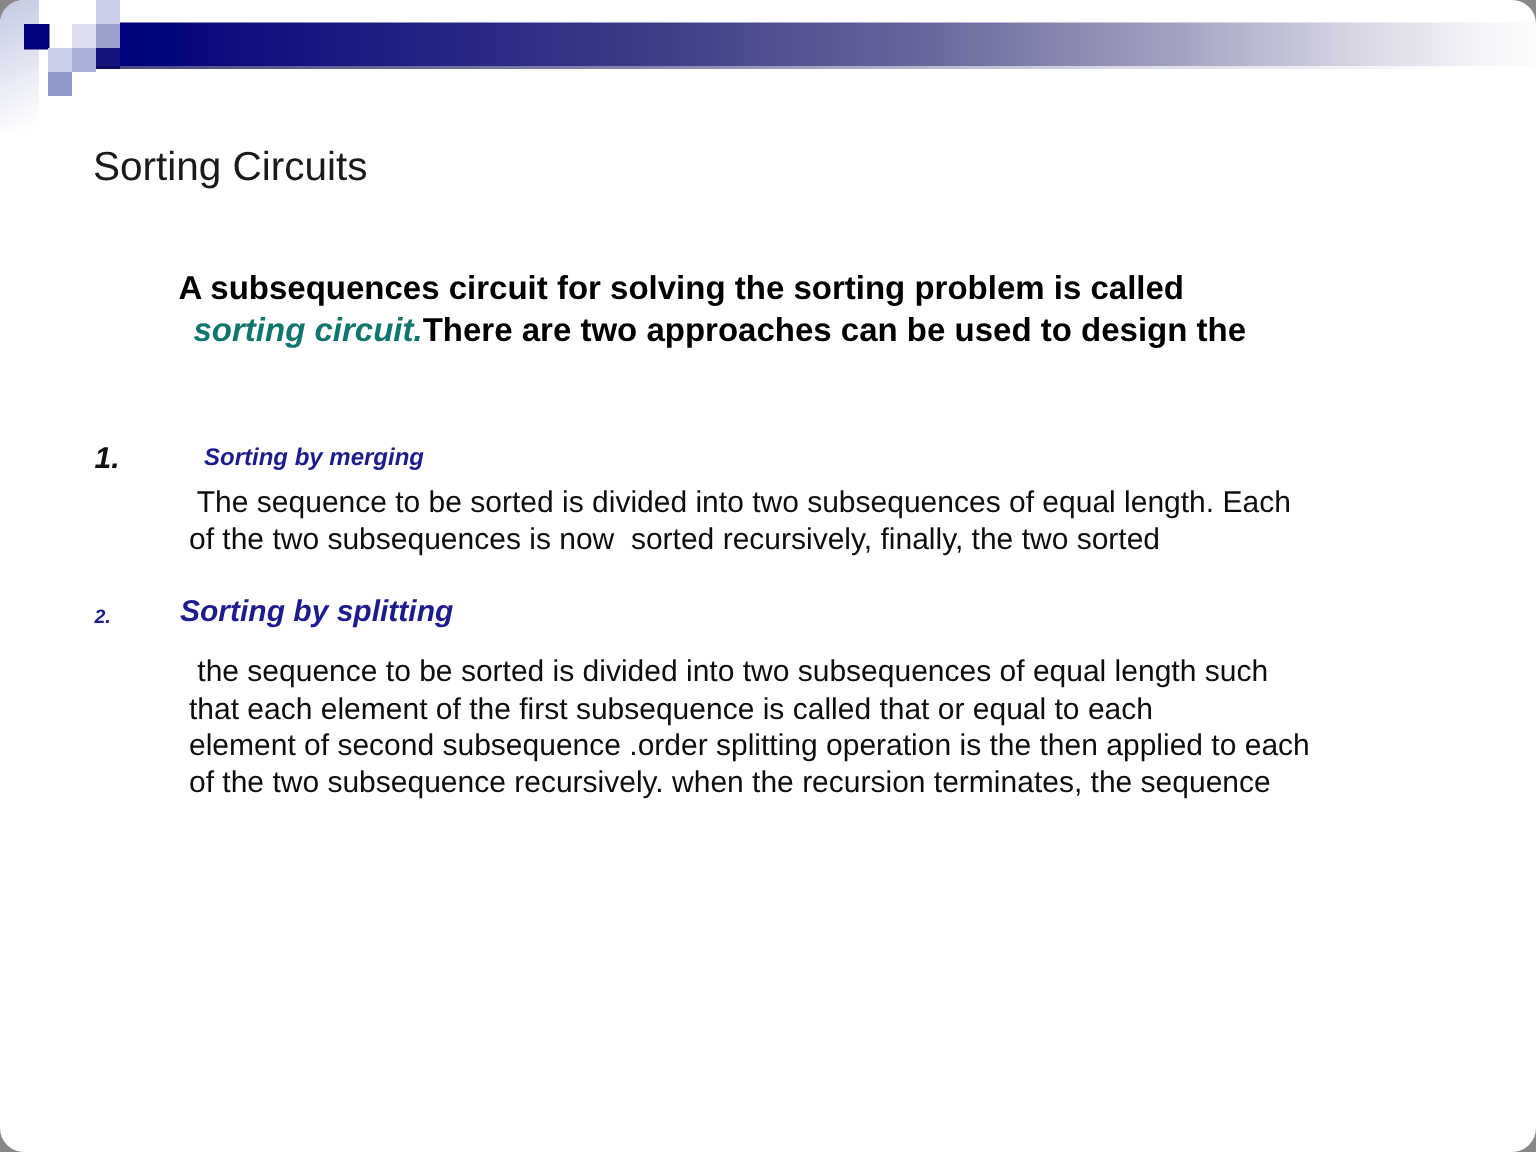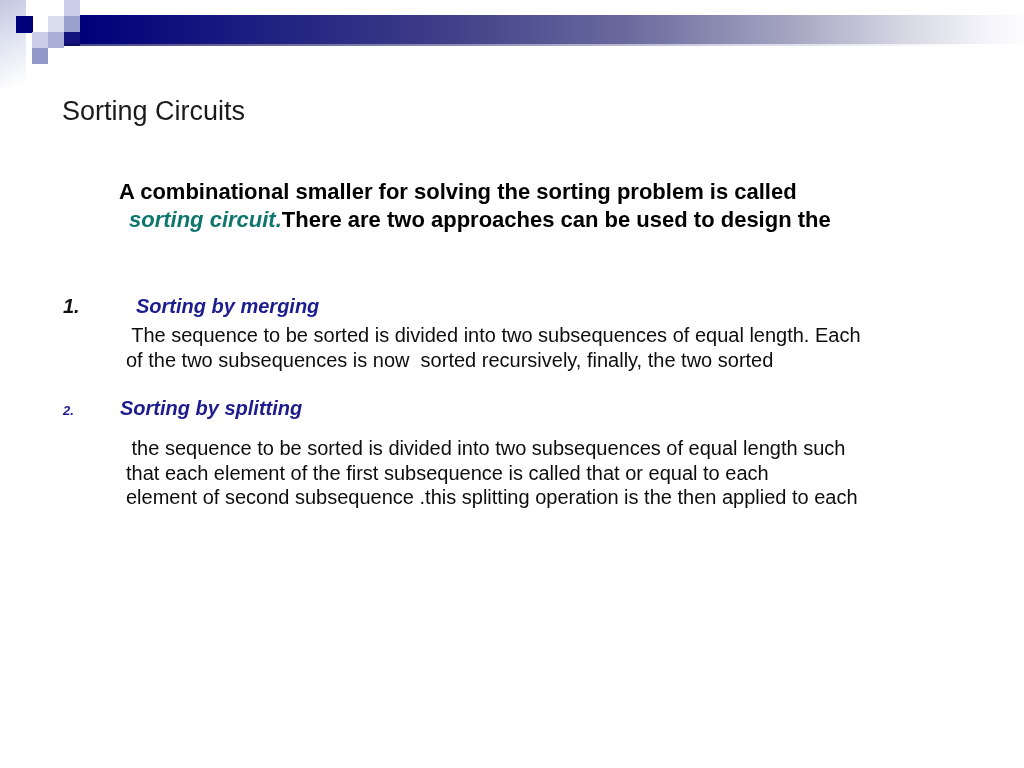--- a/index.html
+++ b/index.html
@@ -1,18 +1,18 @@
 <!DOCTYPE html>
 <html><head>
 <meta charset="utf-8">
 <style>
   html,body{margin:0;padding:0;background:#888;}
   #stage{
     position:relative;width:1024px;height:768px;background:#ffffff;
-    overflow:hidden;font-family:"Liberation Sans",sans-serif;
+    overflow:hidden;font-family:"Liberation Sans",sans-serif;border-radius:16px;
     -webkit-font-smoothing:antialiased;
   }
   
   .left-band{
     position:absolute;left:0;top:0;width:26px;height:88px;
     background:linear-gradient(155deg,#c2c8e0 0%,#e6e9f4 55%,#ffffff 95%);
   }
   .sq{position:absolute;}
   .sq1{left:16px;top:16px;width:17px;height:17px;background:#00007b;}
   .sq2{left:64px;top:0;width:16px;height:16px;background:#c9cde7;}
@@ -46,21 +46,21 @@
   .intro .line{white-space:pre;}
   .intro .line.first{margin-left:-10px;}
   .blue-italic{color:#0f766e;font-style:italic;}
   .item-number-1{
     position:absolute;left:63px;top:294px;
     font-size:20px;font-weight:bold;font-style:italic;color:#111111;
     line-height:24.7px;white-space:pre;
   }
   .item-heading-1{
     position:absolute;left:136px;top:294px;
-    font-size:20px;font-weight:bold;font-style:italic;color:#1c1c8e;
+    font-size:16px;font-weight:bold;font-style:italic;color:#1c1c8e;
     line-height:24.7px;white-space:pre;text-align:right;
   }
   .item-body-1{
     position:absolute;left:126px;top:323px;width:880px;
     font-size:20px;line-height:24.7px;color:#0d0d0d;
   }
   .item-number-2{
     position:absolute;left:63px;top:399px;
     font-size:13px;font-weight:bold;font-style:italic;color:#1c1c8e;
     line-height:24.7px;white-space:pre;
@@ -89,32 +89,33 @@
   <div class="sq sq5"></div>
   <div class="sq sq6"></div>
   <div class="sq sq7"></div>
   <div class="sq sq8"></div>
   <div class="banner"></div>
   <div class="banner-edge"></div>
 
   <div class="title">Sorting Circuits</div>
 
   <div class="intro">
-    <div class="line first">A combinational smaller for solving the sorting problem is called</div>
+    <div class="line first">A subsequences circuit for solving the sorting problem is called</div>
     <div class="line"><span class="blue-italic">sorting circuit.</span><span>There are two approaches can be used to design the</span></div>
   </div>
 
   <div class="item-number-1">1.</div>
   <div class="item-heading-1">Sorting by merging</div>
   <div class="item-body-1">
     <div class="body-line"> The sequence to be sorted is divided into two subsequences of equal length. Each</div>
     <div class="body-line">of the two subsequences is now  sorted recursively, finally, the two sorted</div>
   </div>
 
   <div class="item-number-2">2.</div>
   <div class="item-heading-2">Sorting by splitting</div>
   <div class="item-body-2">
     <div class="body-line"> the sequence to be sorted is divided into two subsequences of equal length such</div>
     <div class="body-line">that each element of the first subsequence is called that or equal to each</div>
-    <div class="body-line">element of second subsequence .this splitting operation is the then applied to each</div>
+    <div class="body-line">element of second subsequence .order splitting operation is the then applied to each</div>
+    <div class="body-line">of the two subsequence recursively. when the recursion terminates, the sequence</div>
   </div>
 
 </div>
 
 </body></html>

